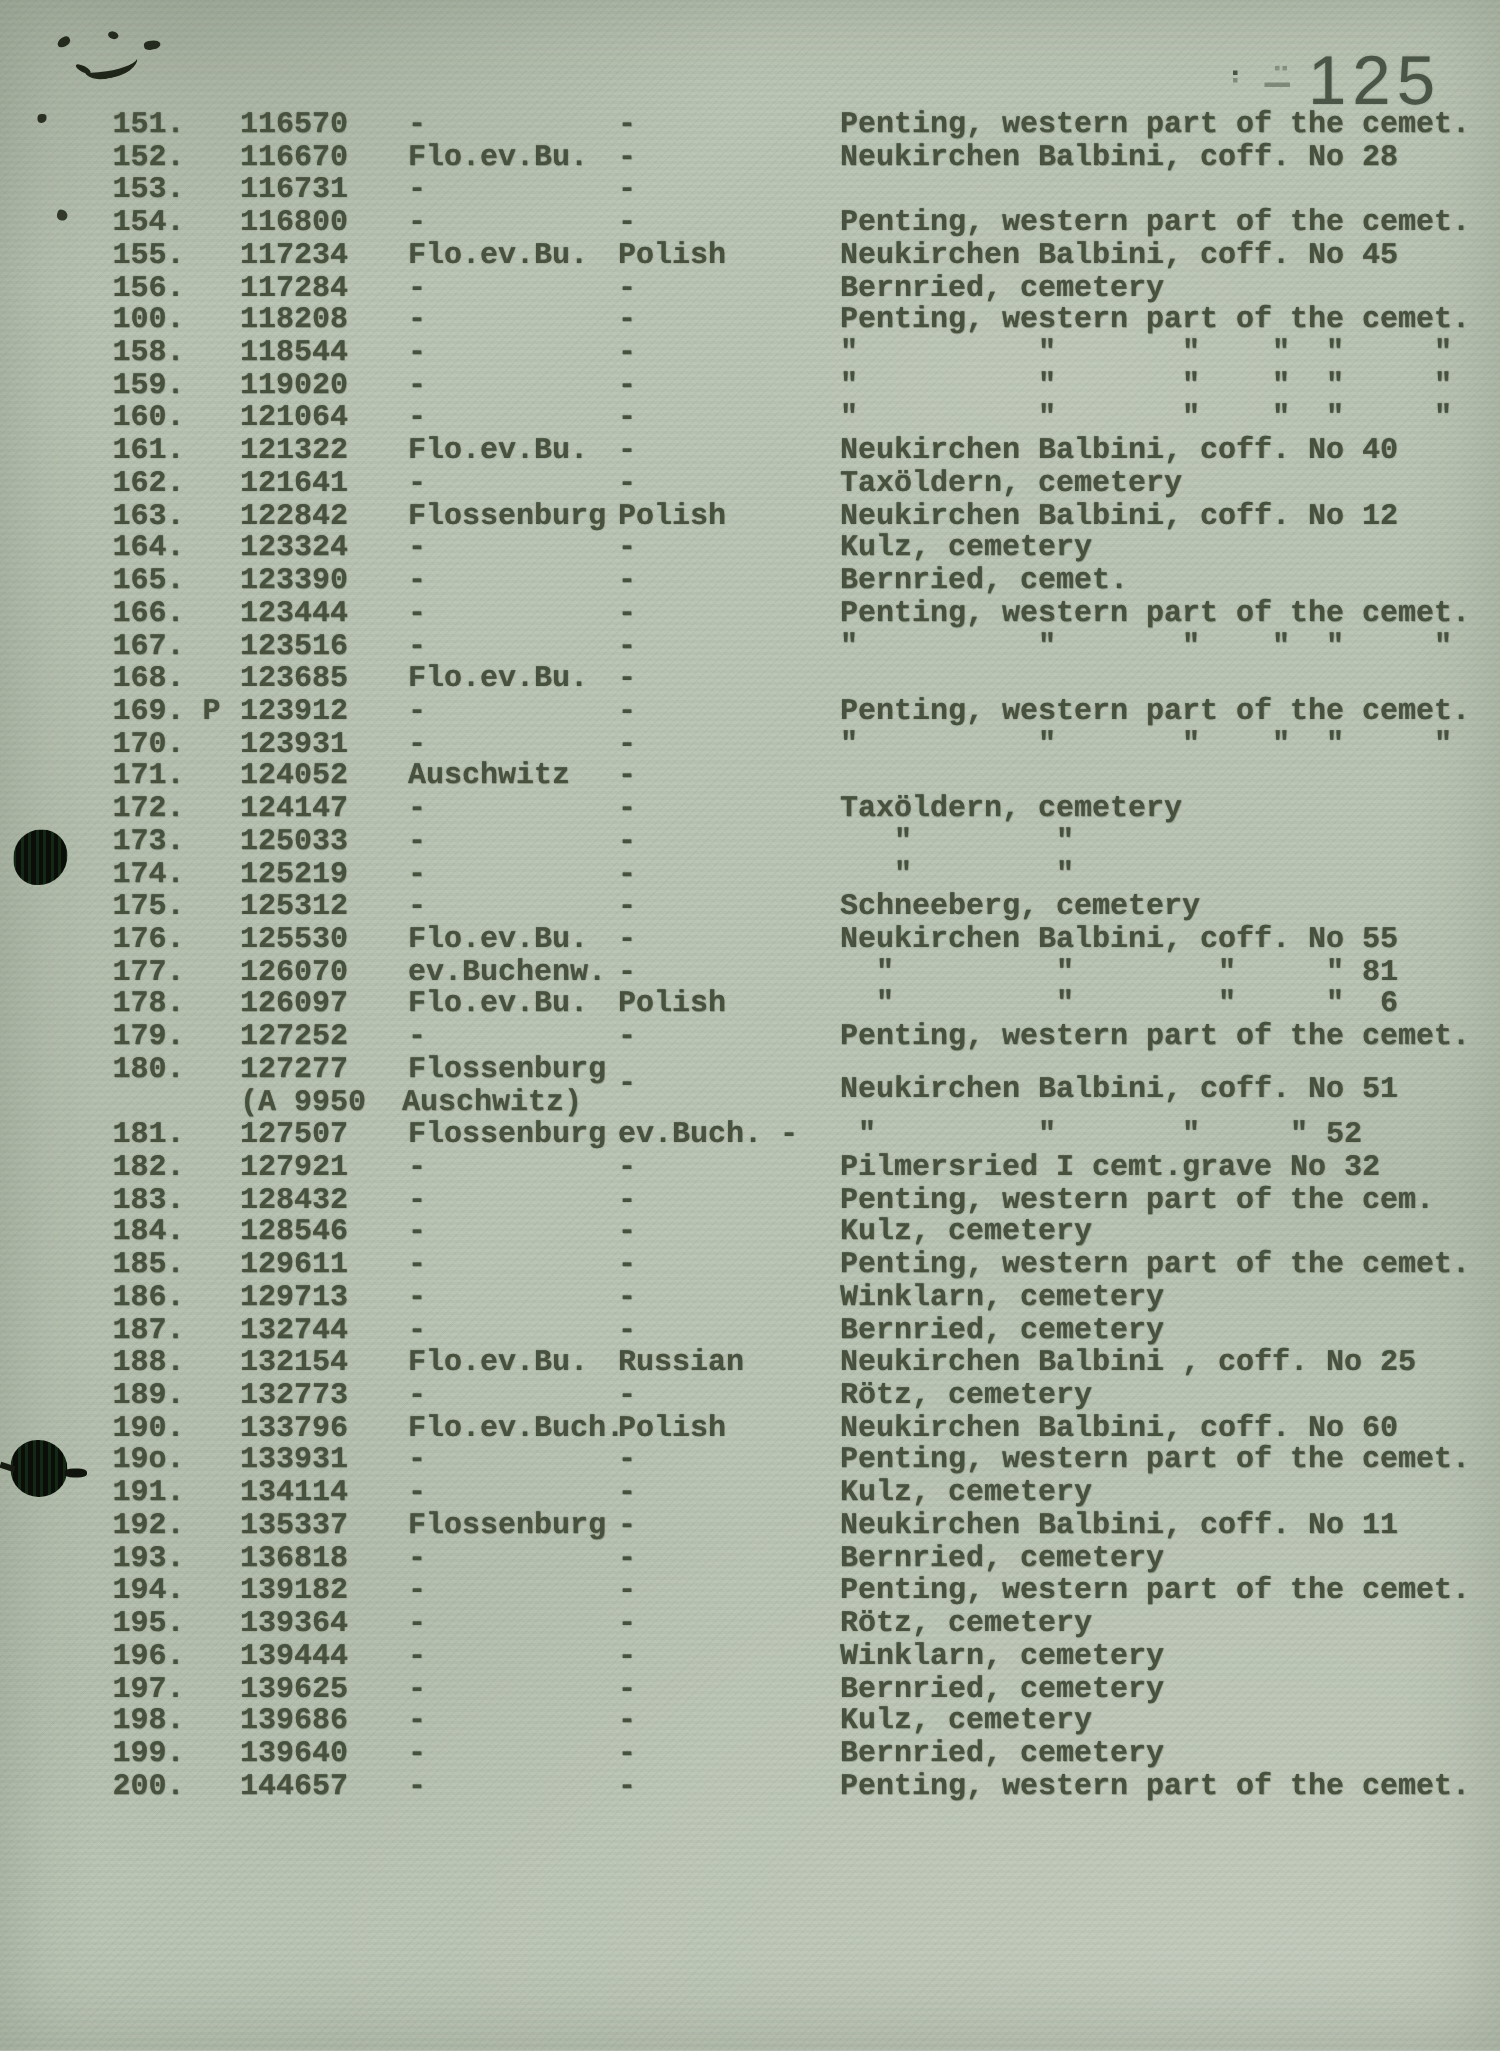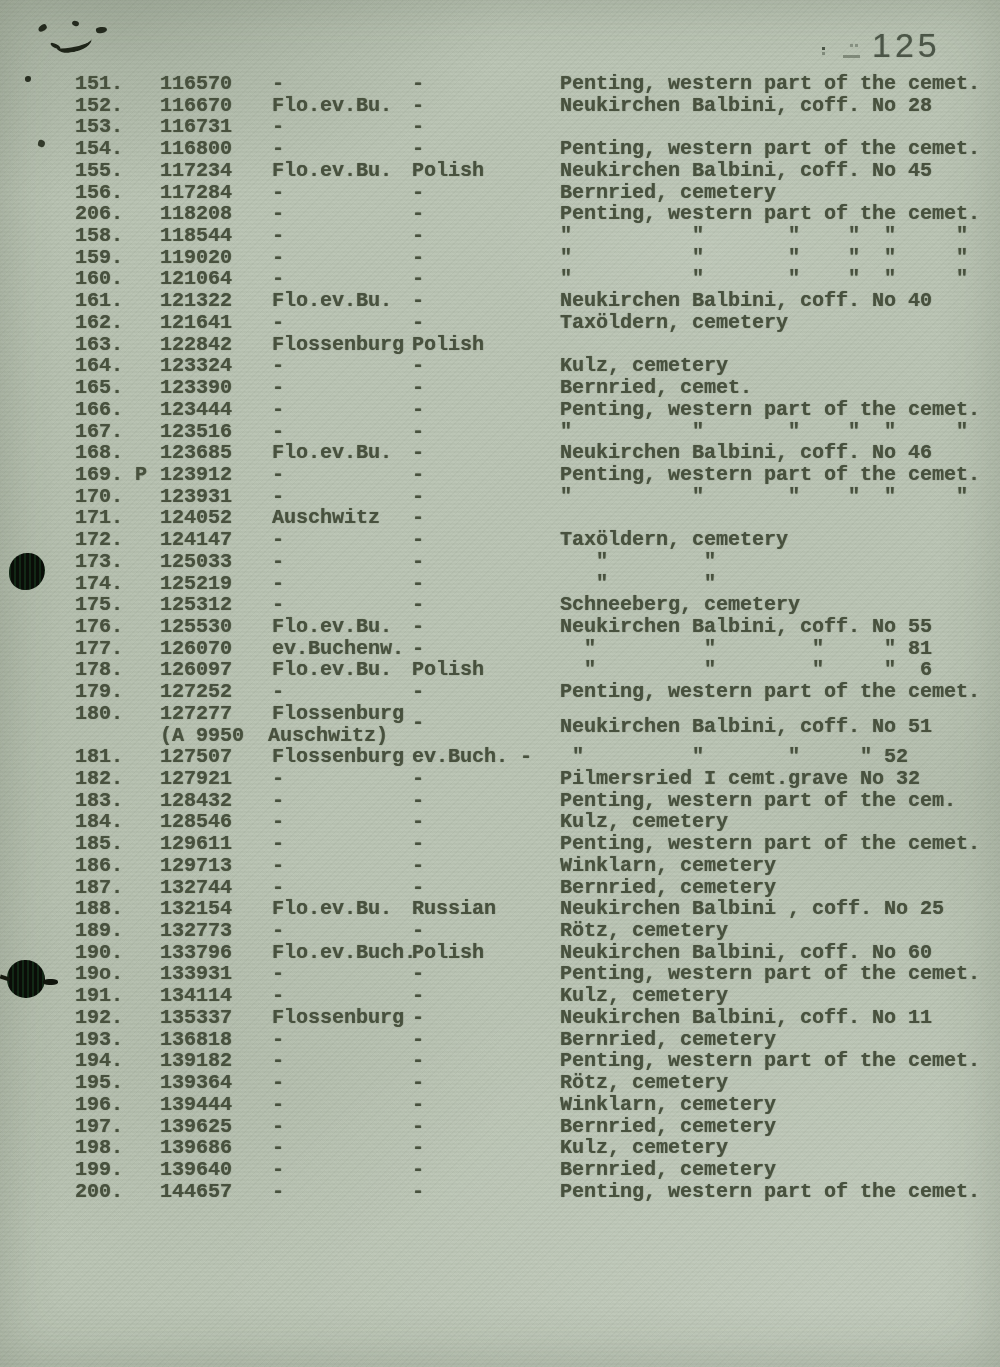--- a/index.html
+++ b/index.html
@@ -30,21 +30,21 @@
   .ci{left:75px;}
   .cn{left:160px;text-align:right;}
   .cc{left:272px;}
   .ct{left:412px;}
   .cl{left:560px;}
   .drop{top:9px;}
   .lift{top:-9px;text-align:right;}
   .pageno{
     position:absolute;left:872px;top:26px;
     font-family:"Liberation Sans","DejaVu Sans",sans-serif;
-    font-size:34px;font-weight:400;letter-spacing:4px;color:#4b5547;
+    font-size:46px;font-weight:400;letter-spacing:4px;color:#4b5547;
     text-shadow:0 0 1px rgba(60,70,55,0.5);
   }
   .hole{position:absolute;background:
       repeating-linear-gradient(90deg, rgba(28,74,38,0.45) 0 2px, rgba(0,0,0,0) 2px 5px),#0a0d08;}
   .hole1{left:9px;top:553px;width:36px;height:37px;border-radius:52% 48% 55% 45%;}
   .hole2{left:7px;top:960px;width:38px;height:38px;border-radius:48% 52% 50% 50%;}
   .hole2::after{content:"";position:absolute;right:-13px;top:19px;width:15px;height:6px;background:#11150d;border-radius:40%;}
   .hole2::before{content:"";position:absolute;left:-7px;top:16px;width:10px;height:4px;background:#161a10;transform:rotate(18deg);}
   .smudge{position:absolute;background:#242a1e;}
   .sm1{left:38px;top:25px;width:9px;height:6px;border-radius:60% 40% 50% 50%;transform:rotate(-30deg);}
@@ -109,21 +109,21 @@
     <span class="c cl">Neukirchen Balbini, coff. No 45</span>
   </div>
       <div class="row">
     <span class="c ci">156.</span>
     <span class="c cn">117284</span>
     <span class="c cc">-</span>
     <span class="c ct">-</span>
     <span class="c cl">Bernried, cemetery</span>
   </div>
       <div class="row">
-    <span class="c ci">206.</span>
+    <span class="c ci">100.</span>
     <span class="c cn">118208</span>
     <span class="c cc">-</span>
     <span class="c ct">-</span>
     <span class="c cl">Penting, western part of the cemet.</span>
   </div>
       <div class="row">
     <span class="c ci">158.</span>
     <span class="c cn">118544</span>
     <span class="c cc">-</span>
     <span class="c ct">-</span>
@@ -155,20 +155,21 @@
     <span class="c cn">121641</span>
     <span class="c cc">-</span>
     <span class="c ct">-</span>
     <span class="c cl">Taxöldern, cemetery</span>
   </div>
       <div class="row">
     <span class="c ci">163.</span>
     <span class="c cn">122842</span>
     <span class="c cc">Flossenburg</span>
     <span class="c ct">Polish</span>
+    <span class="c cl">Neukirchen Balbini, coff. No 12</span>
   </div>
       <div class="row">
     <span class="c ci">164.</span>
     <span class="c cn">123324</span>
     <span class="c cc">-</span>
     <span class="c ct">-</span>
     <span class="c cl">Kulz, cemetery</span>
   </div>
       <div class="row">
     <span class="c ci">165.</span>
@@ -189,21 +190,20 @@
     <span class="c cn">123516</span>
     <span class="c cc">-</span>
     <span class="c ct">-</span>
     <span class="c cl">"          "       "    "  "     "</span>
   </div>
       <div class="row">
     <span class="c ci">168.</span>
     <span class="c cn">123685</span>
     <span class="c cc">Flo.ev.Bu.</span>
     <span class="c ct">-</span>
-    <span class="c cl">Neukirchen Balbini, coff. No 46</span>
   </div>
       <div class="row">
     <span class="c ci">169. P</span>
     <span class="c cn">123912</span>
     <span class="c cc">-</span>
     <span class="c ct">-</span>
     <span class="c cl">Penting, western part of the cemet.</span>
   </div>
       <div class="row">
     <span class="c ci">170.</span>

